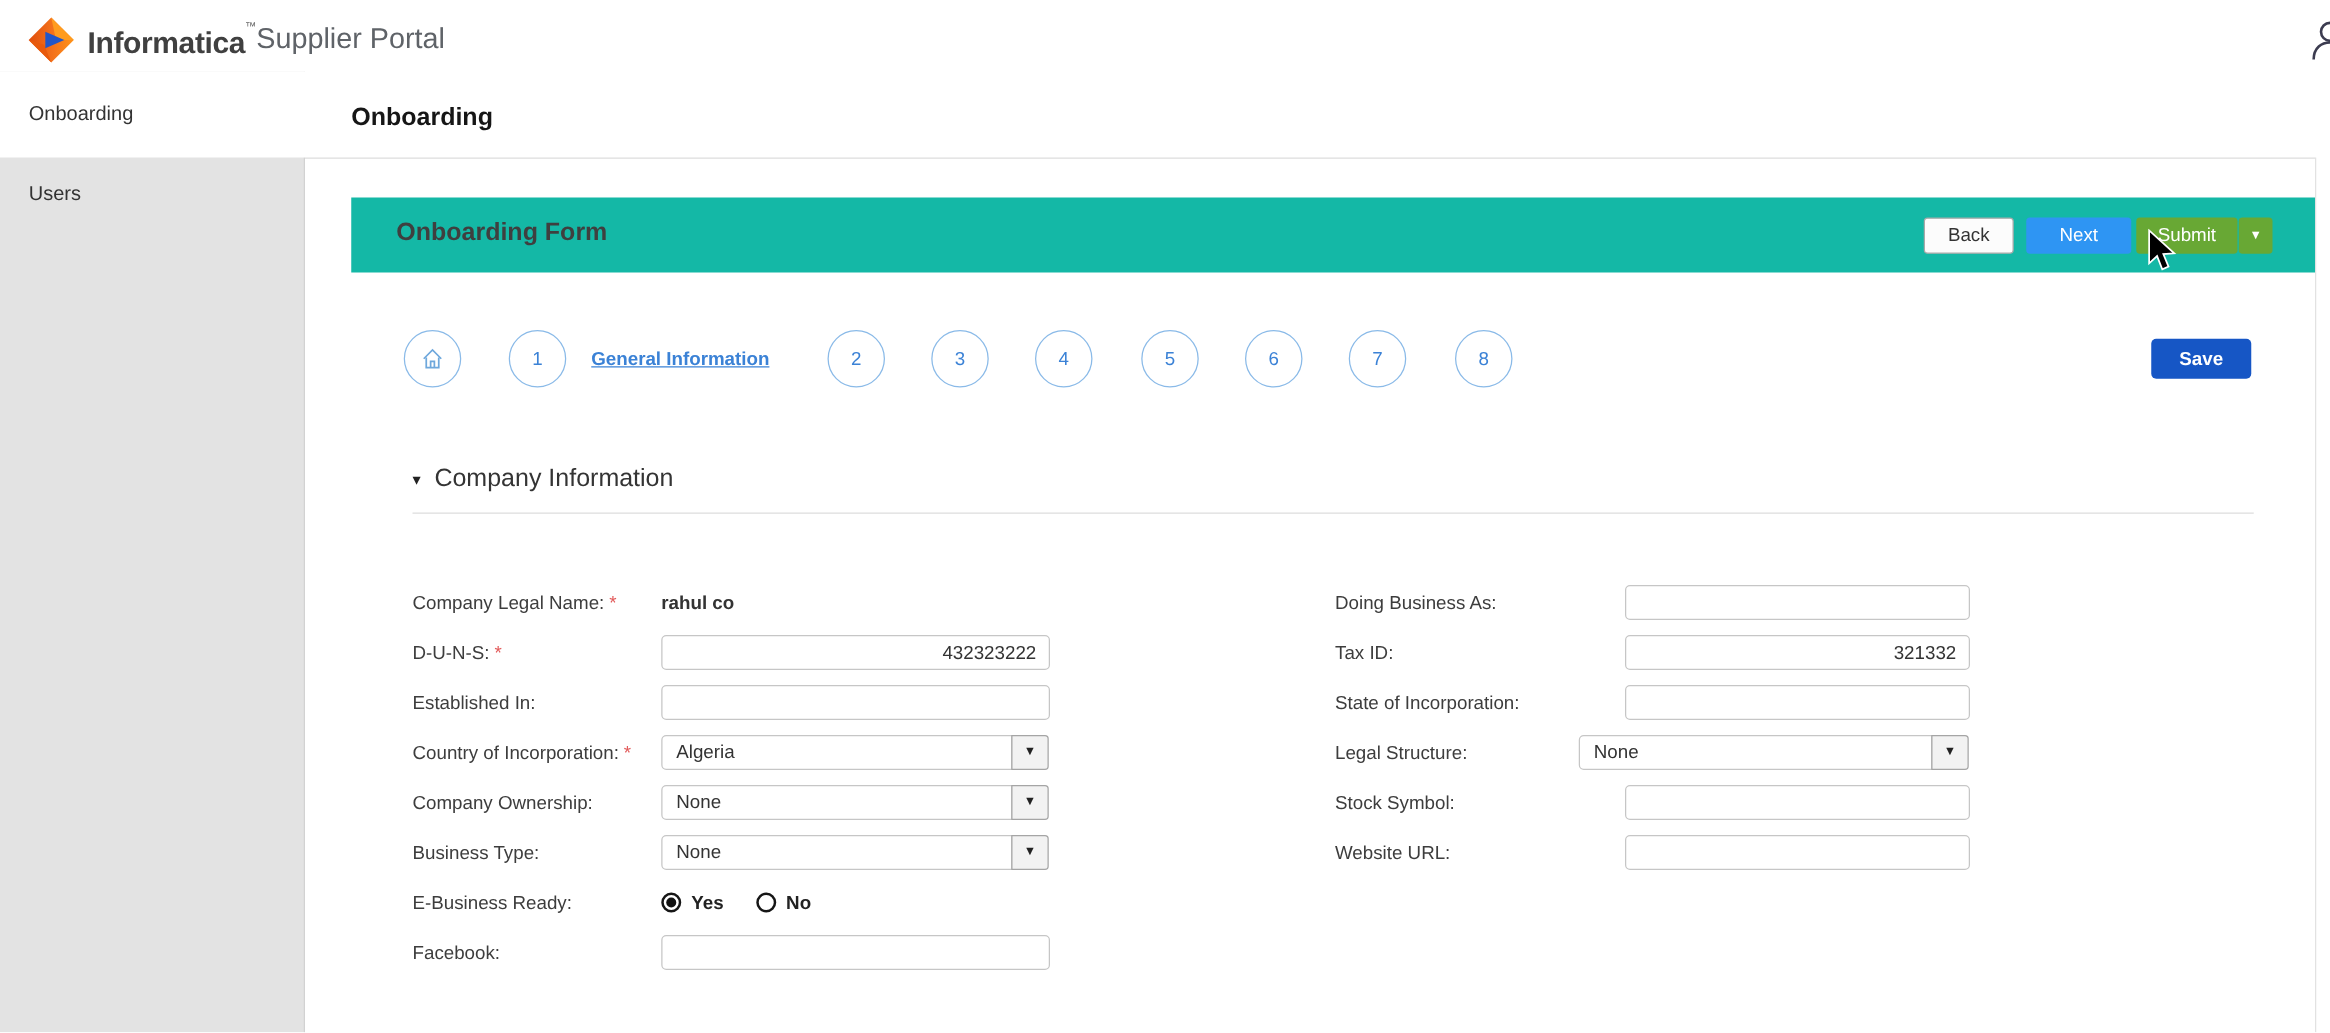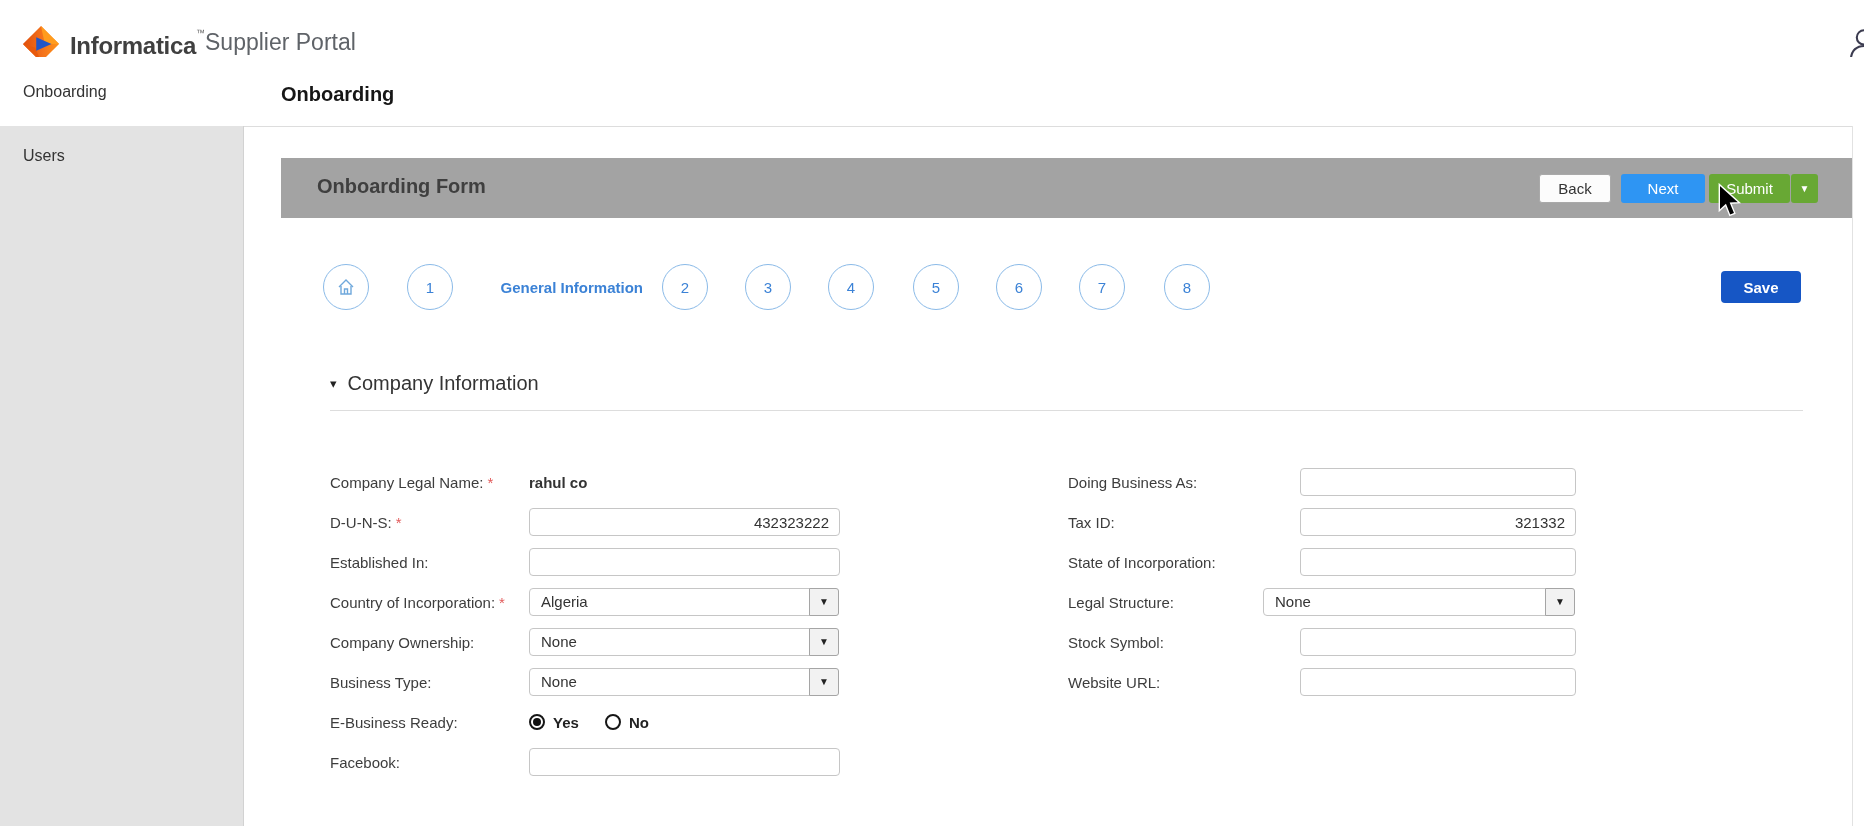--- a/index.html
+++ b/index.html
@@ -1,56 +1,56 @@
 <!DOCTYPE html>
 <html style="--header-accent: #EFA02C; --next-button: #2E95F3; --submit-button: #68A834; --save-button: #1656C5; --step-circle-border: #8ABAE8; --step-text: #3B82D6; --required-asterisk: #E25A5A;"><head>
 <meta charset="utf-8">
 <style>
   * { margin:0; padding:0; box-sizing:border-box; }
   body { font-family:"Liberation Sans","DejaVu Sans",sans-serif; background:#fff; }
   .screen { position:relative; width:1864px; height:826px; overflow:hidden; background:#fff; }
 
   
-  .app-header { position:absolute; left:0; top:16px; width:1680px; height:57px; background:#fff;
+  .app-header { position:absolute; left:0; top:4px; width:1680px; height:57px; background:#fff;
     border-bottom:2px solid var(--header-accent,#EFA02C); }
   .logo { position:absolute; left:22px; top:9px; width:38px; height:38px; }
   .brand { position:absolute; left:70px; top:12px; font-size:24px; font-weight:600; color:#404040; letter-spacing:-0.3px; }
   .brand sup { font-size:9px; color:#666; font-weight:400; vertical-align:18px; }
   .product { position:absolute; left:205px; top:13px; font-size:23px; font-weight:400; color:#5f6368; }
   .user-icon { position:absolute; left:1848px; top:11px; }
 
   
   .sidebar { position:absolute; left:0; top:57px; width:244px; height:769px; background:#E3E3E3; border-right:1px solid #D2D2D2; }
   .side-item { display:flex; align-items:center; padding-left:23px; font-size:16px; color:#333; cursor:pointer; }
   .side-item.active { position:absolute; left:0; top:0; width:244px; height:69px; background:#fff; }
   .side-item.plain { position:absolute; left:0; top:69px; width:244px; height:60px; }
 
   
   .main { position:absolute; left:244px; top:57px; width:1620px; height:769px; background:#fff; }
   .page-title { position:absolute; left:37px; top:26px; font-size:20px; font-weight:700; color:#161616; }
   .title-divider { position:absolute; left:0; top:69px; width:1608px; height:1px; background:#DDDDDD; }
   .content-right-edge { position:absolute; left:1608px; top:69px; width:1px; height:700px; background:#E2E2E2; }
 
   
-  .panel-bar { position:absolute; left:37px; top:101px; width:1571px; height:60px; background:#a3a3a3; }
+  .panel-bar { position:absolute; left:37px; top:101px; width:1571px; height:60px; background:#14b8a6; }
   .panel-title { position:absolute; left:36px; top:17px; font-size:20px; font-weight:600; color:#3f3f3f; }
   .btn { position:absolute; top:16px; height:29px; font-size:15px; border:none; border-radius:3px;
     cursor:pointer; font-family:inherit; display:flex; align-items:center; justify-content:center; }
   .btn-back { left:1258px; width:72px; background:#FCFCFC; border:1px solid #A9A9A9; color:#333; }
   .btn-next { left:1340px; width:84px; background:var(--next-button,#2E95F3); color:#fff; }
   .btn-submit { left:1428px; width:81px; background:var(--submit-button,#68A834); color:#fff; }
   .btn-submit-arrow { left:1510px; width:27px; background:var(--submit-button,#68A834); color:#fff; font-size:10px; }
 
   
   .wizard { position:absolute; left:37px; top:207px; width:1000px; height:46px; }
   .step { position:absolute; top:0; width:46px; height:46px; border:1px solid var(--step-circle-border,#8ABAE8);
     border-radius:50%; background:#fff; display:flex; align-items:center; justify-content:center;
     color:var(--step-text,#3B82D6); font-size:15px; cursor:pointer; }
-  .step-label { position:absolute; left:202px; top:15px; width:160px; text-align:right; font-size:15px;
-    font-weight:700; color:var(--step-text,#3B82D6); }
+  .step-label { position:absolute; left:192px; top:15px; width:160px; text-align:left; font-size:15px;
+    font-weight:700; color:var(--step-text,#3B82D6);text-decoration:underline; }
 
   
   .save-btn { position:absolute; left:1477px; top:214px; width:80px; height:32px; background:var(--save-button,#1656C5);
     color:#fff; border:none; border-radius:4px; font-size:15px; font-weight:700; cursor:pointer; font-family:inherit; }
 
   
   .section-header { position:absolute; left:86px; top:315px; display:flex; align-items:center; gap:11px; }
   .collapse-tri { font-size:13px; color:#222; cursor:pointer; line-height:1; }
   .section-title { font-size:20px; color:#343434; }
   .section-divider { position:absolute; left:86px; top:353px; width:1473px; height:1px; background:#DDDDDD; }

